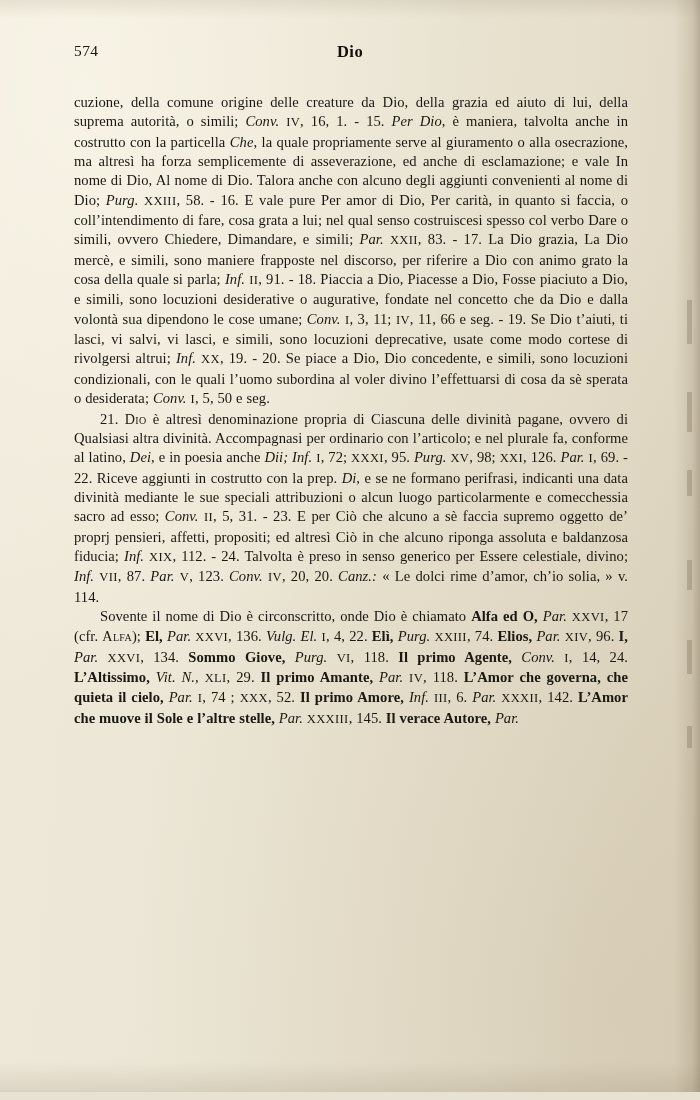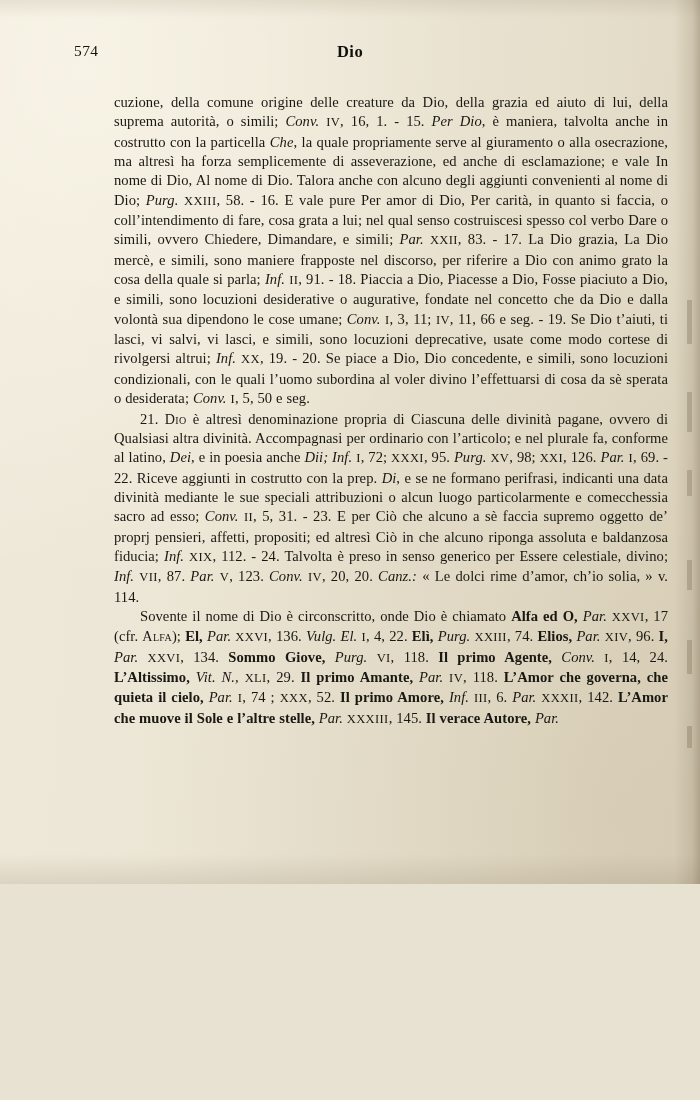--- a/index.html
+++ b/index.html
@@ -57,21 +57,21 @@
   .bleed.b1 { top: 300px;  height: 44px; }
   .bleed.b2 { top: 392px;  height: 40px; }
   .bleed.b3 { top: 470px;  height: 26px; }
   .bleed.b4 { top: 560px;  height: 30px; }
   .bleed.b5 { top: 640px;  height: 34px; }
   .bleed.b6 { top: 726px;  height: 22px; }
 
   .sheet {
     position: relative;
     width: 700px;
-    height: 884px;
+    height: 1092px;
     text-decoration: underline;
   }
 
   header.page-head {
     position: absolute;
     top: 42px;
     left: 74px;
     right: 74px;
     height: 22px;
   }
@@ -93,21 +93,20 @@
     font-weight: bold;
     letter-spacing: 0.5px;
     color: #100f0a;
   }
 
   .column {
     position: absolute;
     top: 93px;
     left: 74px;
     width: 554px;
-    margin-left: 40px;
   }
 
   p.para {
     margin: 0;
     font-size: 14.6px;
     line-height: 19.35px;
     text-align: justify;
     text-justify: inter-word;
     color: #191812;
     letter-spacing: 0.05px;

